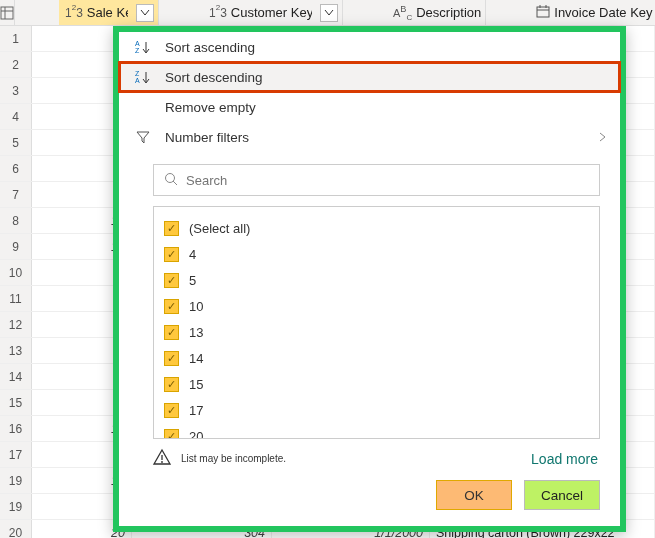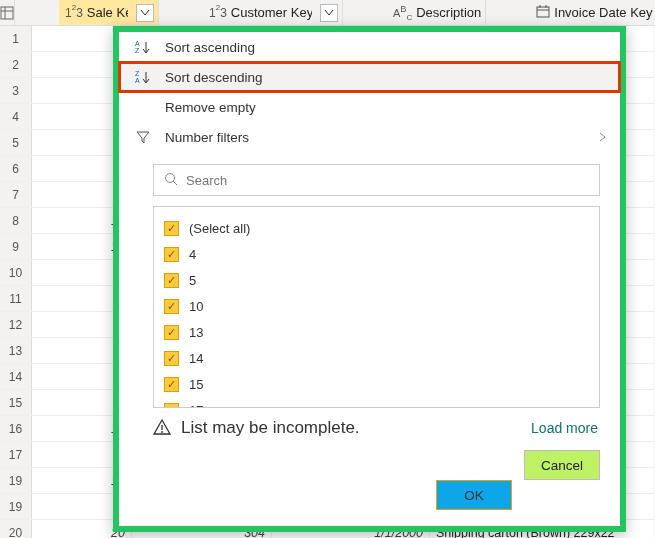--- a/index.html
+++ b/index.html
@@ -143,38 +143,38 @@
     color:#7a5c00;
     font-size:11px;
   }
 
   .footer1 {
     display:flex; align-items:center;
     padding:10px 22px 6px 34px;
     gap:10px;
   }
   .footer1 .warn { color:#555; }
-  .footer1 .msg { font-size:17px; color:#333; }
+  .footer1 .msg { font-size:10px; color:#333; }
   .footer1 .load { margin-left:auto; color:#0f766e; font-size:14px; cursor:pointer; }
 
   .footer2 {
     display:flex; justify-content:flex-end;
     gap:12px;
     padding:6px 20px 16px 0;
   }
   .btn {
     min-width:76px; height:30px;
     display:flex; align-items:center; justify-content:center;
     font-size:13.5px;
     border:1px solid #bbb;
     background:#bef264;
     cursor:pointer;
   }
   .btn.primary {
-    background:#0ea5e9; border-color:#e0a800; color:#333;margin-top:30px;
+    background:#fdba74; border-color:#e0a800; color:#333;
   }
 
   
   svg { overflow:visible; }
 </style>
 </head>
 <body>
 
 <div class="table-wrap">
   <div class="header-row">

